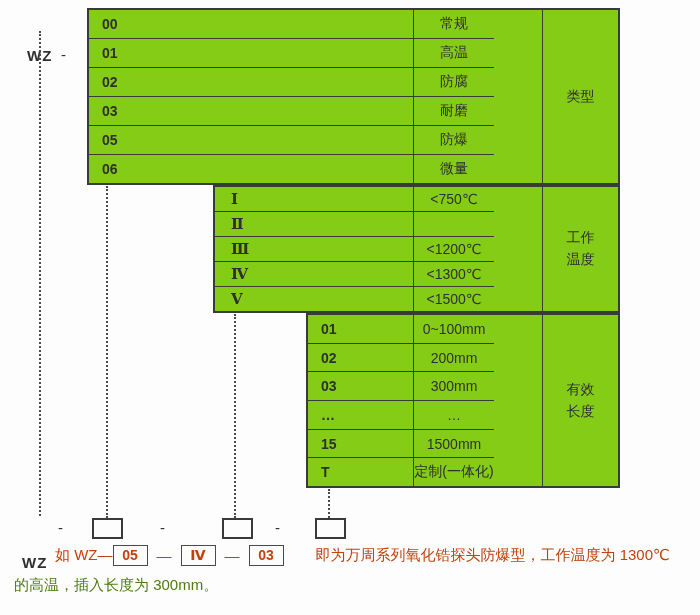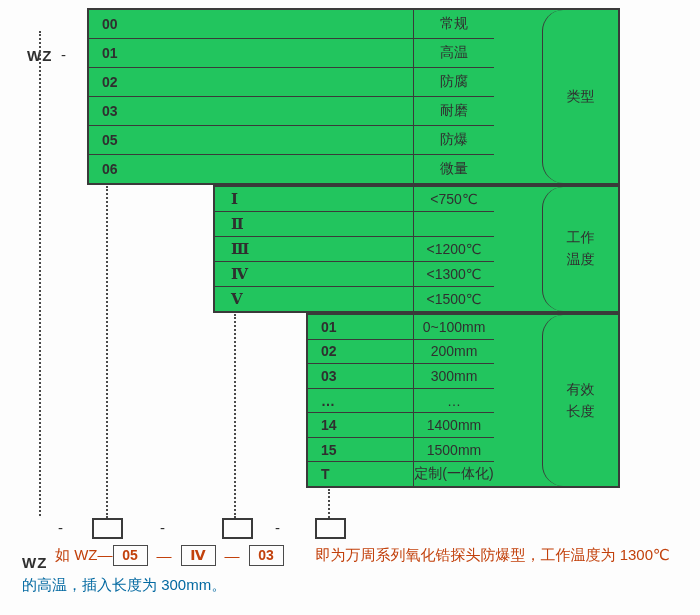--- a/index.html
+++ b/index.html
@@ -7,28 +7,28 @@
     position:relative; width:700px; height:615px;
     background:#fdfdfd;
     font-family:"Liberation Sans","DejaVu Sans",sans-serif;
     color:#333333; font-size:14px; overflow:hidden;
   }
   .lbl { position:absolute; color:#2f2f2f;margin-top:34px; }
   .wz-top   { left:27px; top:13px; font-size:15px; font-weight:600; letter-spacing:1px; }
   .dash-top { left:61px; top:12px; font-size:15px; }
 
   
-  .tbl { position:absolute; border:2px solid #3a3a3a; display:flex; box-sizing:border-box; background:#22c55e;gap:48px; }
+  .tbl { position:absolute; border:2px solid #3a3a3a; display:flex; box-sizing:border-box; background:#84cc16;gap:48px; }
   .rows { flex:1; display:flex; flex-direction:column; }
   .row  { flex:1; display:flex; border-bottom:1.5px solid #3a3a3a; }
   .row:last-child { border-bottom:none; }
   .code { display:flex; align-items:center; border-right:1.5px solid #3a3a3a; box-sizing:border-box; font-weight:600; color:#2f2f2f; }
   .val  { flex:1; display:flex; align-items:center; justify-content:center; color:#303030; }
   .labelcell { border-left:1.5px solid #3a3a3a; display:flex; flex-direction:column;
-               align-items:center; justify-content:center; line-height:1.55; color:#303030;border-radius:21px; }
+               align-items:center; justify-content:center; line-height:1.55; color:#303030; }
   .tbl1 { left:87px;  top:8px;   width:533px; height:177px; }
   .tbl1 .code { width:325px; padding-left:13px; }
   .tbl2 { left:213px; top:185px; width:407px; height:128px; }
   .tbl2 .code { width:199px; padding-left:16px; font-family:"Liberation Serif","DejaVu Serif",serif; font-size:15px; }
   .tbl3 { left:306px; top:313px; width:314px; height:175px; }
   .tbl3 .code { width:106px; padding-left:13px; }
   .labelcell { width:75px; }
 
   
   .vdot { position:absolute; width:0; border-left:2px dotted #4a4a4a; }
@@ -45,21 +45,21 @@
              border:2px solid #3a3a3a; box-sizing:border-box; background:#fdfdfd; }
   .box1 { left:92px; } .box2 { left:222px; } .box3 { left:315px; }
 
   
   .ex1 { position:absolute; left:55px; top:545px; display:flex; align-items:center;
          font-size:15px; color:#c2410c; white-space:nowrap; }
   .inlinebox { border:1.5px solid #4a4a4a; box-sizing:border-box; min-width:35px; height:21px;
                line-height:18px; text-align:center; padding:0 4px; font-size:14px; font-weight:600; }
   .exdash { margin:0 9px; }
   .exsuffix { margin-left:32px; }
-  .ex2 { position:absolute; left:14px; top:576px; font-size:15px; color:#0369a1; white-space:nowrap;margin-left:8px; }
+  .ex2 { position:absolute; left:14px; top:576px; font-size:15px; color:#4d7c0f; white-space:nowrap; }
 </style>
 </head>
 <body>
 
 <div class="canvas">
 
   <span class="lbl wz-top">WZ</span>
   <span class="lbl dash-top">-</span>
 
   <div class="vdot dot-a"></div>
@@ -139,24 +139,20 @@
         </div>
       <div class="row">
           <div class="code">03</div>
           <div class="val">300mm</div>
         </div>
       <div class="row">
           <div class="code">…</div>
           <div class="val">…</div>
         </div>
       <div class="row">
-          <div class="code">14</div>
-          <div class="val">1400mm</div>
-        </div>
-      <div class="row">
           <div class="code">15</div>
           <div class="val">1500mm</div>
         </div>
       <div class="row">
           <div class="code">T</div>
           <div class="val">定制(一体化)</div>
         </div>
     </div>
     <div class="labelcell">
       <span>有效</span>

